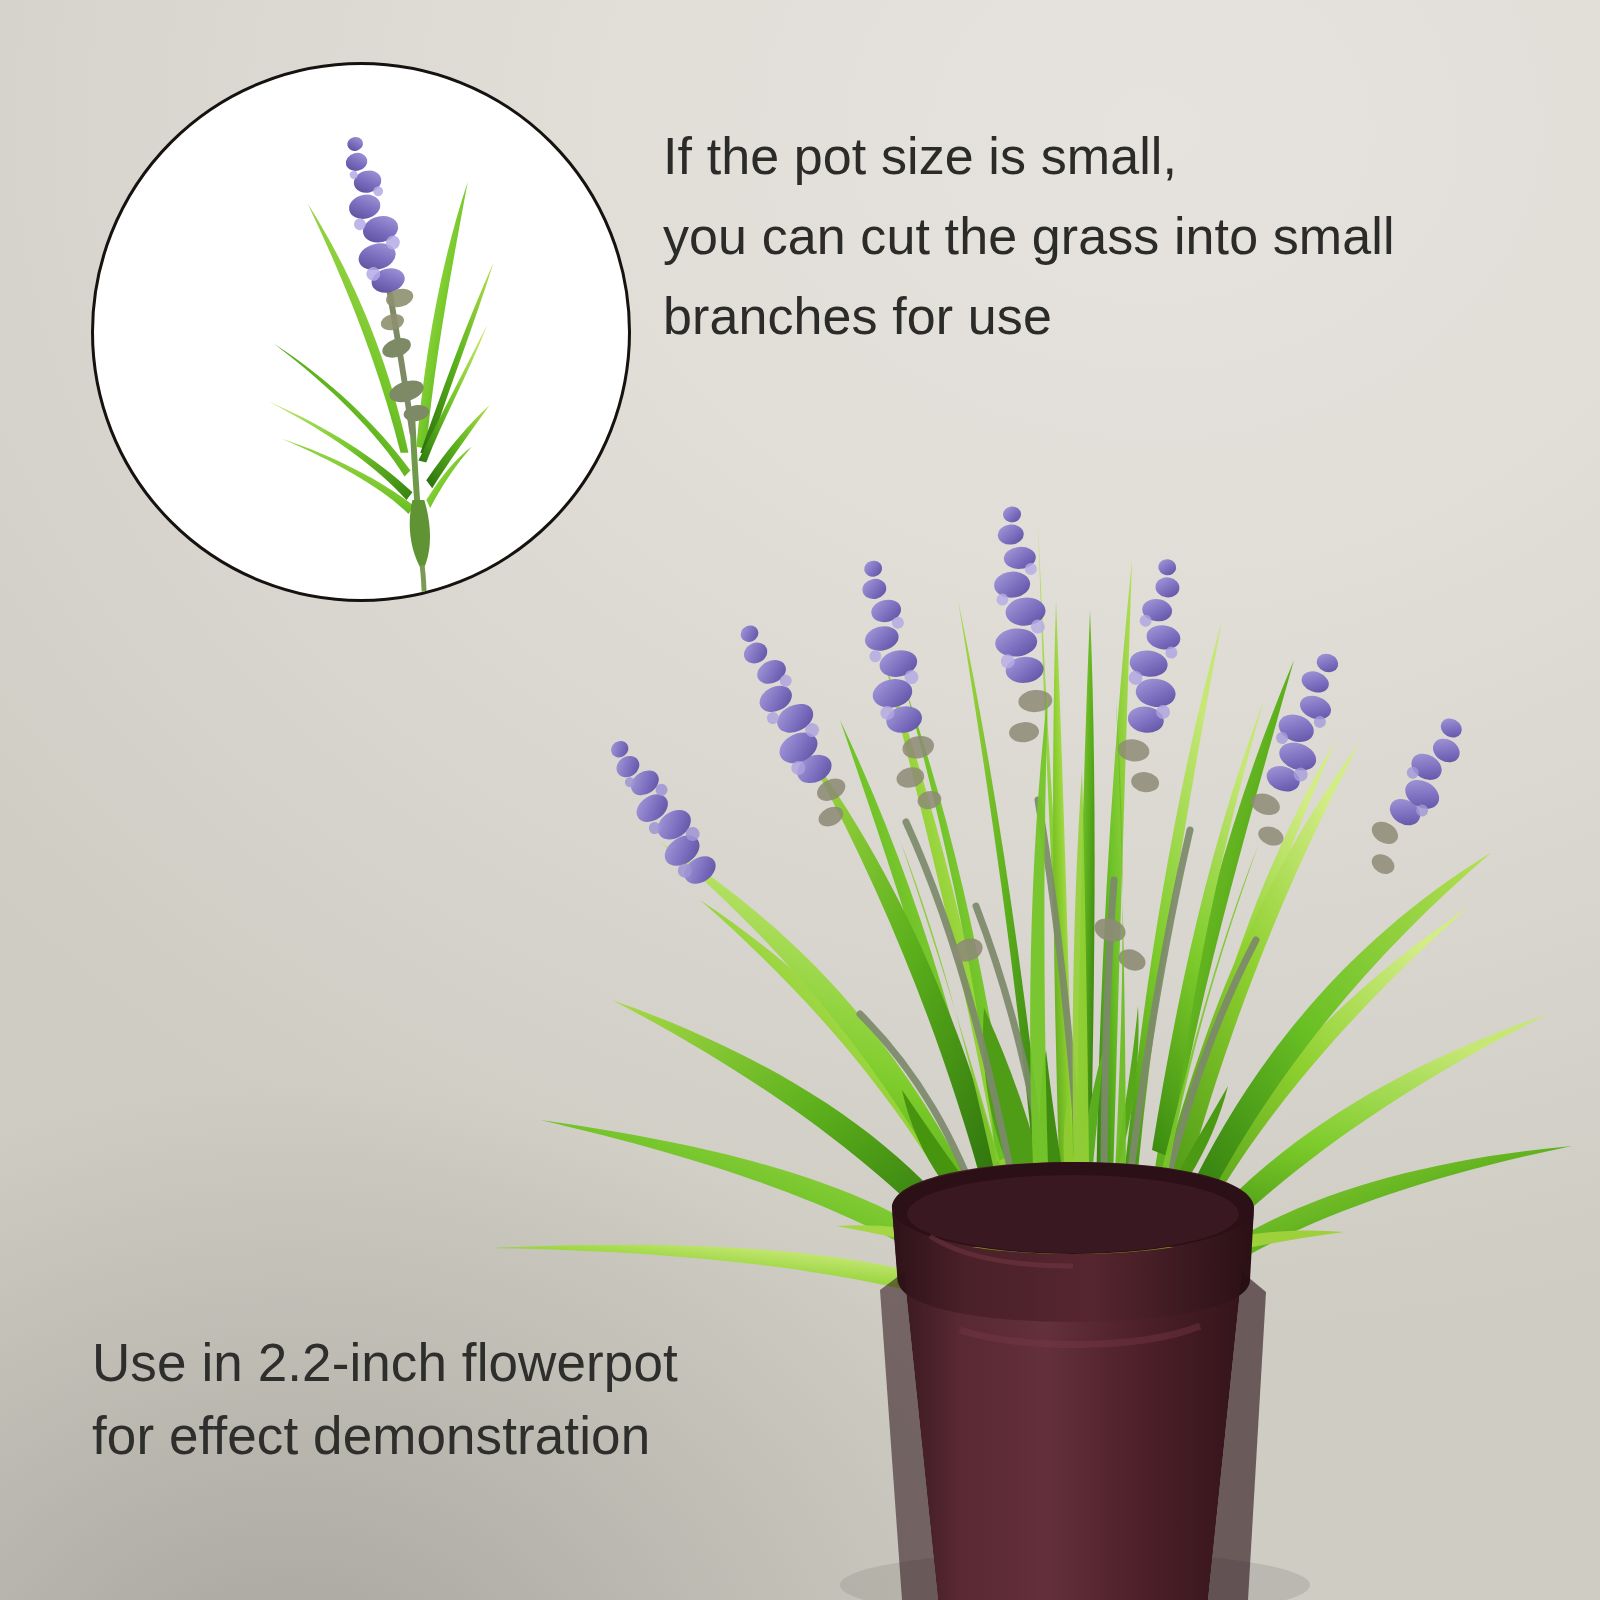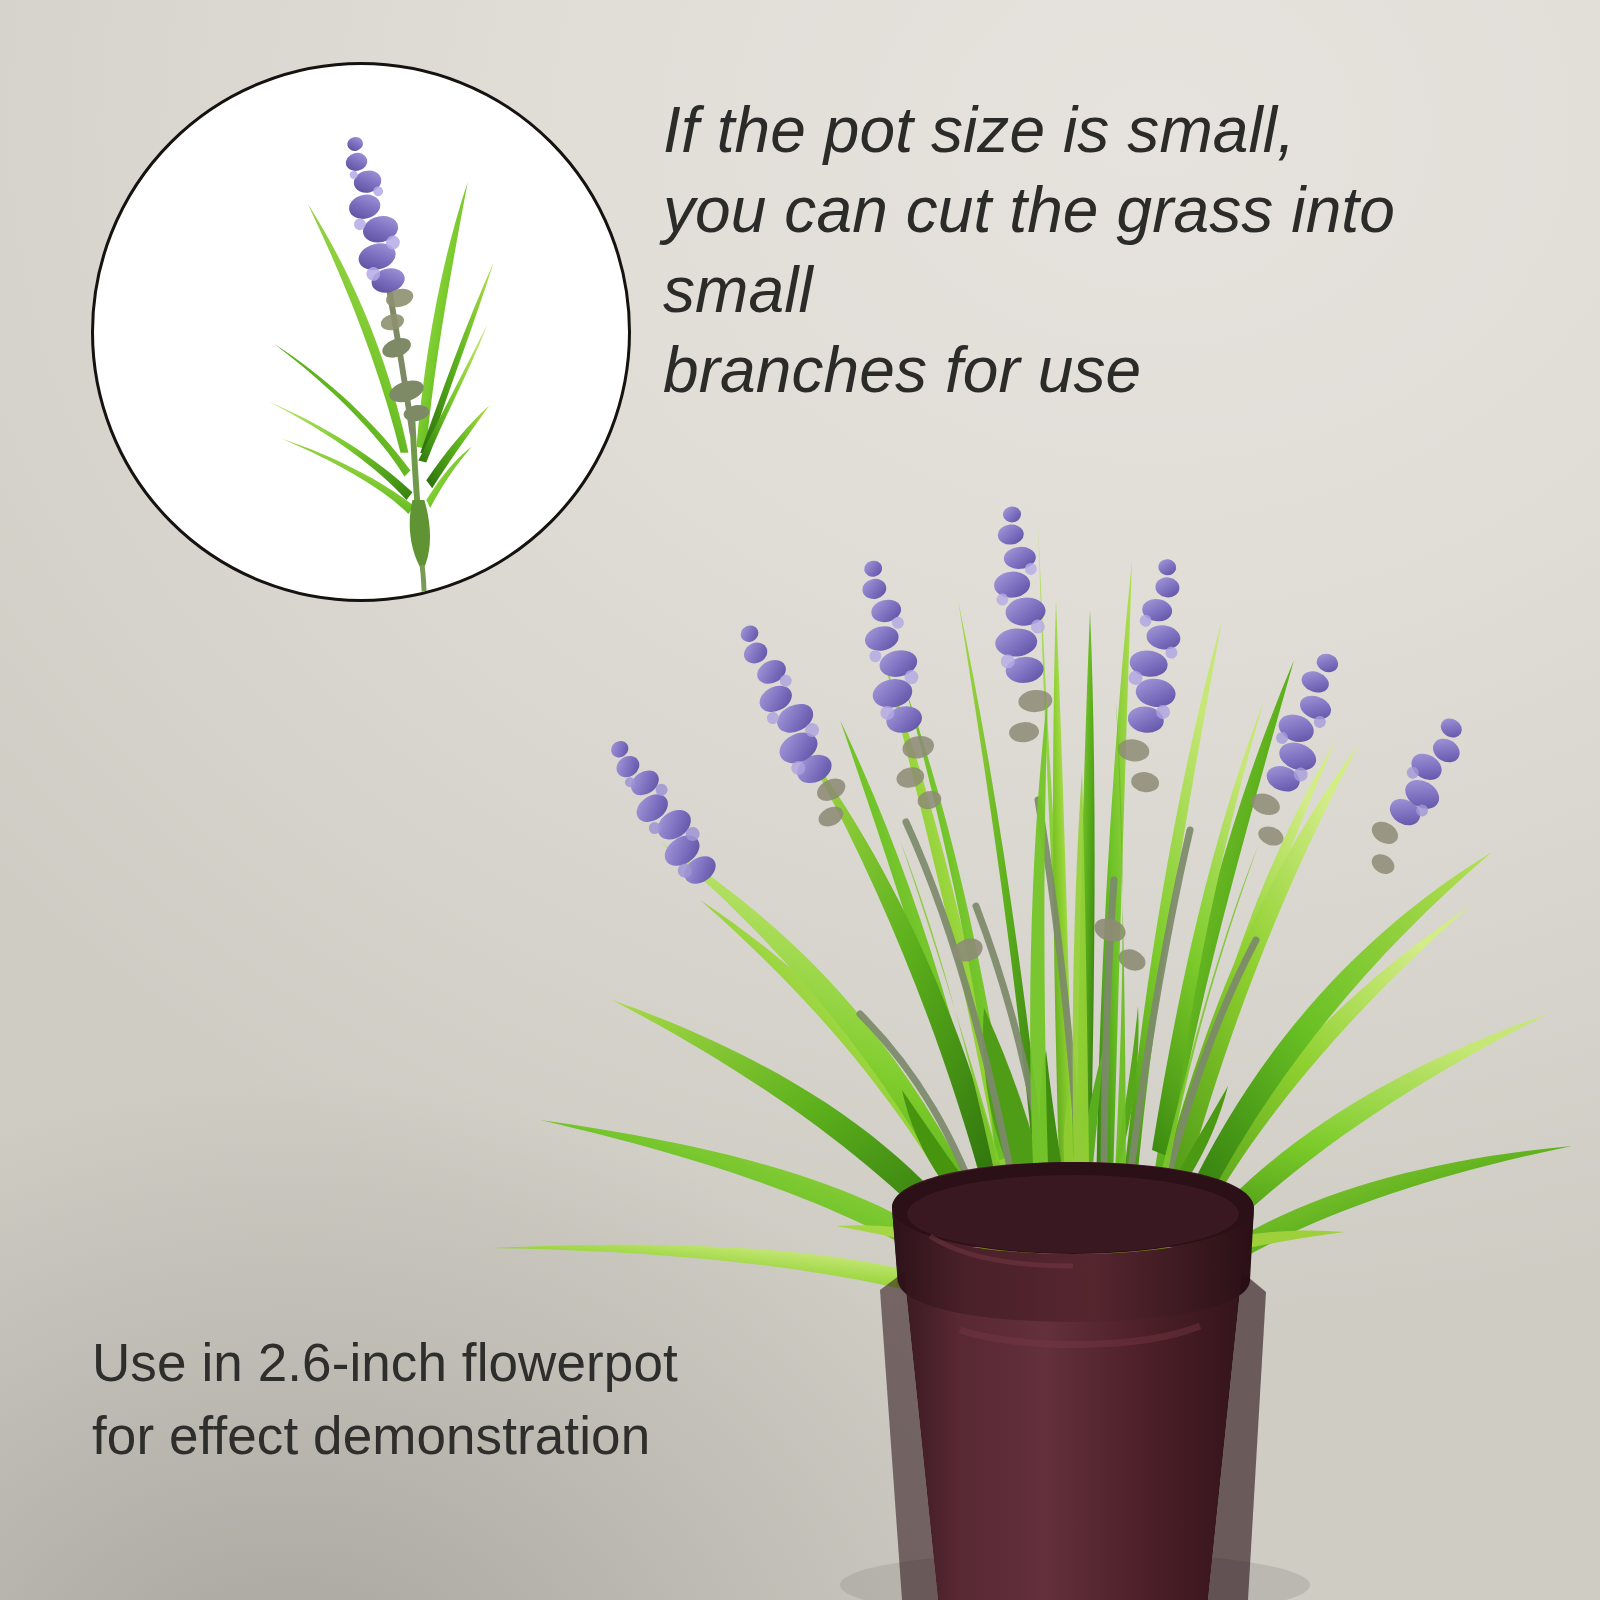--- a/index.html
+++ b/index.html
@@ -9,23 +9,23 @@
   }
   .stage{
     position:relative;width:1600px;height:1600px;overflow:hidden;
     background:
       radial-gradient(ellipse 1100px 900px at 18% 108%, rgba(150,147,140,.72) 0%, rgba(160,157,150,.35) 42%, rgba(170,167,160,0) 72%),
       radial-gradient(ellipse 1500px 1200px at 72% 8%, #e6e3de 0%, #e1ded8 38%, #d9d6cf 68%, #cfccc4 100%),
       linear-gradient(160deg,#e2dfd9 0%,#dedbd4 45%,#cdcac2 100%);
   }
   
   .headline{
-    position:absolute;left:663px;top:90px;width:880px;
-    font-size:64px;line-height:80px;letter-spacing:.1px;
-    color:#2b2b29;white-space:pre-line;font-style:italic;
+    position:absolute;left:663px;top:116px;width:880px;
+    font-size:52px;line-height:80px;letter-spacing:.1px;
+    color:#2b2b29;white-space:pre-line;
   }
   .caption{
     position:absolute;left:92px;top:1326px;width:780px;
     font-size:53px;line-height:73px;letter-spacing:.1px;
     color:#2e2e2c;white-space:pre-line;
   }
   
   .inset{
     position:absolute;left:91px;top:62px;width:540px;height:540px;
     border-radius:50%;background:#fff;border:3px solid #15120f;
@@ -404,16 +404,16 @@
       </g>
 
       <path d="M322 440 C316 466 320 492 332 512 C342 494 342 466 334 440Z" fill="#5f9333"></path>
       <path d="M332 508 C334 524 334 536 334 546" stroke="#7a9a55" stroke-width="5" fill="none" stroke-linecap="round"></path>
     </svg>
   </div>
 
   <div class="headline">If the pot size is small,
 you can cut the grass into small
 branches for use</div>
-  <div class="caption">Use in  2.6-inch flowerpot
+  <div class="caption">Use in  2.2-inch flowerpot
 for effect demonstration</div>
 
 </div>
 
 </body></html>

